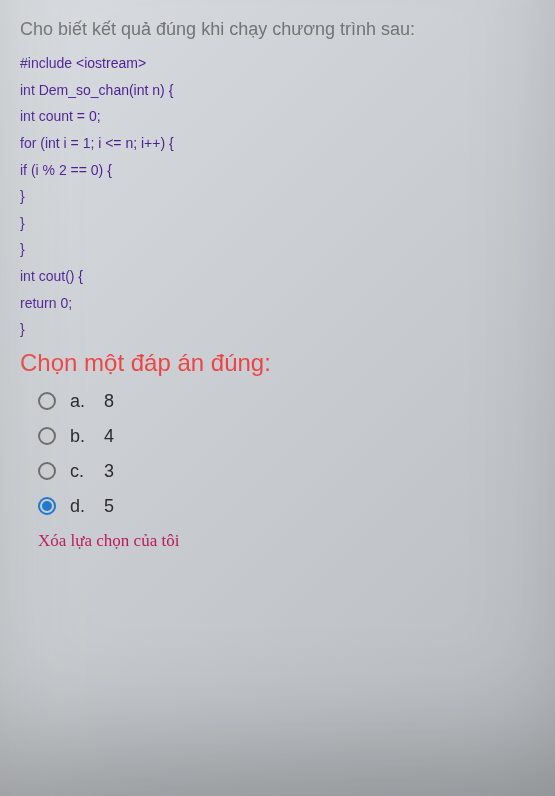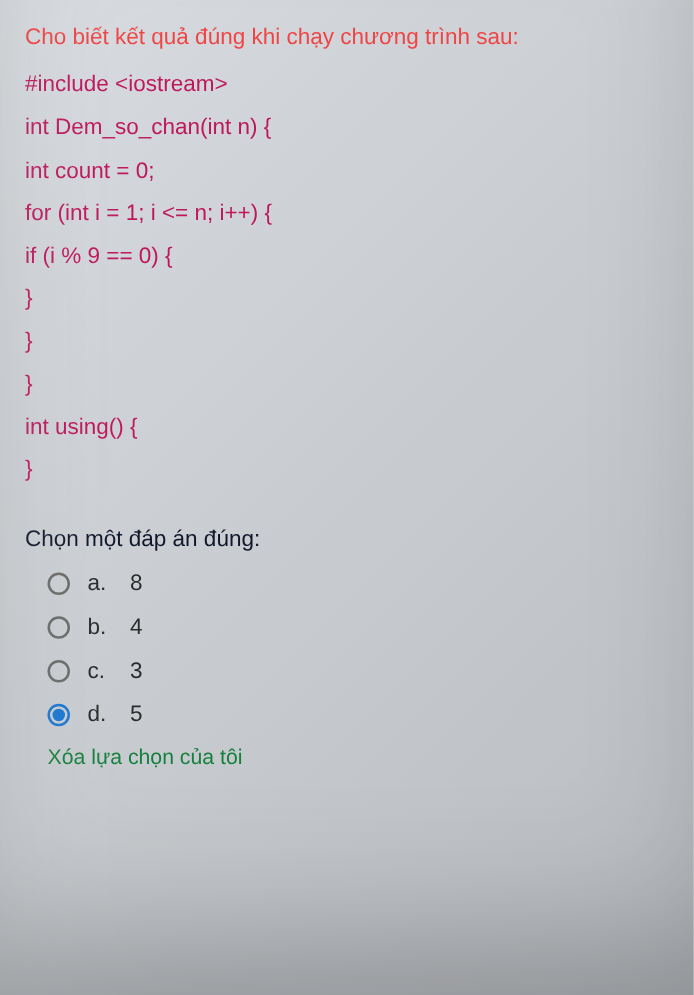--- a/index.html
+++ b/index.html
@@ -10,33 +10,33 @@
     font-family: Arial, sans-serif;
     color: #3a3a3a;
     padding: 12px 20px;
     overflow: hidden;
     position: relative;
   }
   .question-text {
     font-size: 18px;
     line-height: 1.9;
     margin-bottom: 4px;
-    color: #ef4444;
+    color: #737373;
   }
   .code-line {
-    font-size: 18px;
+    font-size: 14px;
     line-height: 1.9;
-    color: #be185d;
+    color: #4c1d95;
     font-family: Arial, sans-serif;
   }
   .prompt-heading {
-    font-size: 18px;
-    margin-top: 29px;
+    font-size: 24px;
+    margin-top: 6px;
     margin-bottom: 14px;
-    color: #0f172a;
+    color: #ef4444;
   }
   .options {
     padding-left: 18px;
   }
   .option-row {
     display: flex;
     align-items: center;
     margin-bottom: 14px;
     font-size: 18px;
     color: #2a2a2a;
@@ -60,47 +60,49 @@
     width: 10px; height: 10px;
     background: #1976d2;
     border-radius: 50%;
   }
   .opt-letter {
     margin-right: 14px;
     min-width: 20px;
   }
   .clear-link {
     font-size: 17px;
-    color: #15803d;
+    color: #be185d;
     margin-top: 10px;
     padding-left: 18px;
+    font-family: Liberation Serif, serif;
   }
   .vignette {
     position: absolute;
     inset: 0;
     pointer-events: none;
     box-shadow: inset 0 -80px 120px -40px rgba(0,0,0,0.25),
                 inset 80px 0 120px -60px rgba(255,255,255,0.15);
   }
 </style>
 </head>
 <body>
 
 <div class="question-text">Cho biết kết quả đúng khi chạy chương trình sau:</div>
 
 <div id="code-block">
     <div class="code-line">#include &lt;iostream&gt;</div>
     <div class="code-line">int Dem_so_chan(int n) {</div>
     <div class="code-line">int count = 0;</div>
     <div class="code-line">for (int i = 1; i &lt;= n; i++) {</div>
-    <div class="code-line">if (i % 9 == 0) {</div>
+    <div class="code-line">if (i % 2 == 0) {</div>
     <div class="code-line">}</div>
     <div class="code-line">}</div>
     <div class="code-line">}</div>
-    <div class="code-line">int using() {</div>
+    <div class="code-line">int cout() {</div>
+    <div class="code-line">return 0;</div>
     <div class="code-line">}</div>
   </div>
 
 <div class="prompt-heading">Chọn một đáp án đúng:</div>
 
 <div class="options" id="options-list">
     <div class="option-row">
       <span class="radio"></span>
       <span class="opt-letter">a.</span>
       <span>8</span>

